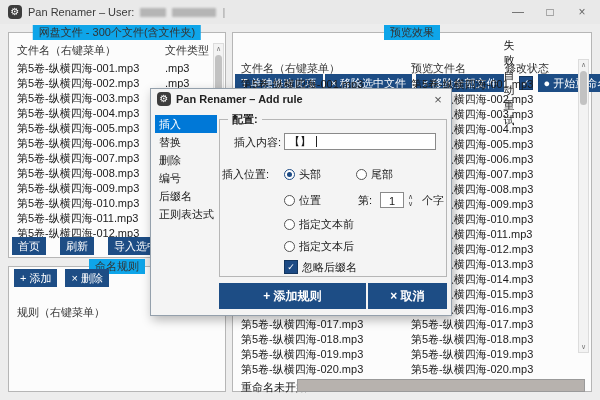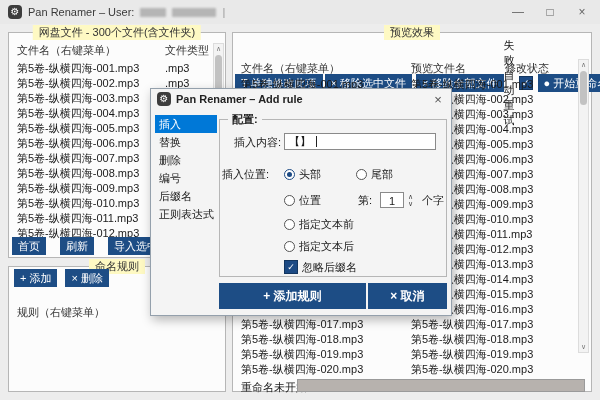--- a/index.html
+++ b/index.html
@@ -8,21 +8,21 @@
   
   .titlebar{position:absolute;left:0;top:0;right:0;height:24px;background:#e9e9e9;display:flex;align-items:center;padding:0 8px;gap:6px;box-sizing:border-box}
   .appicon{width:14px;height:14px;border-radius:4px;background:#3d3d3d;color:#fff;font-size:10px;line-height:14px;text-align:center;flex-shrink:0}
   .wtitle{font-weight:normal;color:#3a3a3a}
   .redact{background:#b5b5b5;height:9px;border-radius:1px;filter:blur(1.2px)}
   .tsep{color:#999}
   .winctrls{margin-left:auto;display:flex;gap:16px;padding-right:2px}
   .ctrl{width:16px;text-align:center;color:#666;font-size:12px;line-height:16px}
   
   .group{position:absolute;background:#fcfcfc;border:1px solid #b6b6b6;box-sizing:border-box}
-  .legend{position:absolute;top:-8px;left:50%;transform:translateX(-50%);background:#fef9c3;padding:0 6px;white-space:nowrap;color:#333}
+  .legend{position:absolute;top:-8px;left:50%;transform:translateX(-50%);background:#0ea5e9;padding:0 6px;white-space:nowrap;color:#333}
   
   .btn{background:#1d4d85;color:#fff;border:none;font-family:inherit;font-size:11px;padding:2px 6px;height:18px;line-height:14px;white-space:nowrap;flex-shrink:0;box-sizing:border-box}
   .btn.big{height:26px;font-size:12px;font-weight:bold}
   
   .lrow{display:flex;height:15px;line-height:15px;overflow:hidden}
   .fname{margin-left:8px;width:148px;white-space:nowrap;overflow:hidden;flex-shrink:0}
   .ftype{width:40px;white-space:nowrap}
   .prow{display:flex;height:15px;line-height:15px;overflow:hidden}
   .pname{margin-left:8px;width:170px;white-space:nowrap;overflow:hidden;flex-shrink:0}
   .ppre{white-space:nowrap;overflow:hidden}

